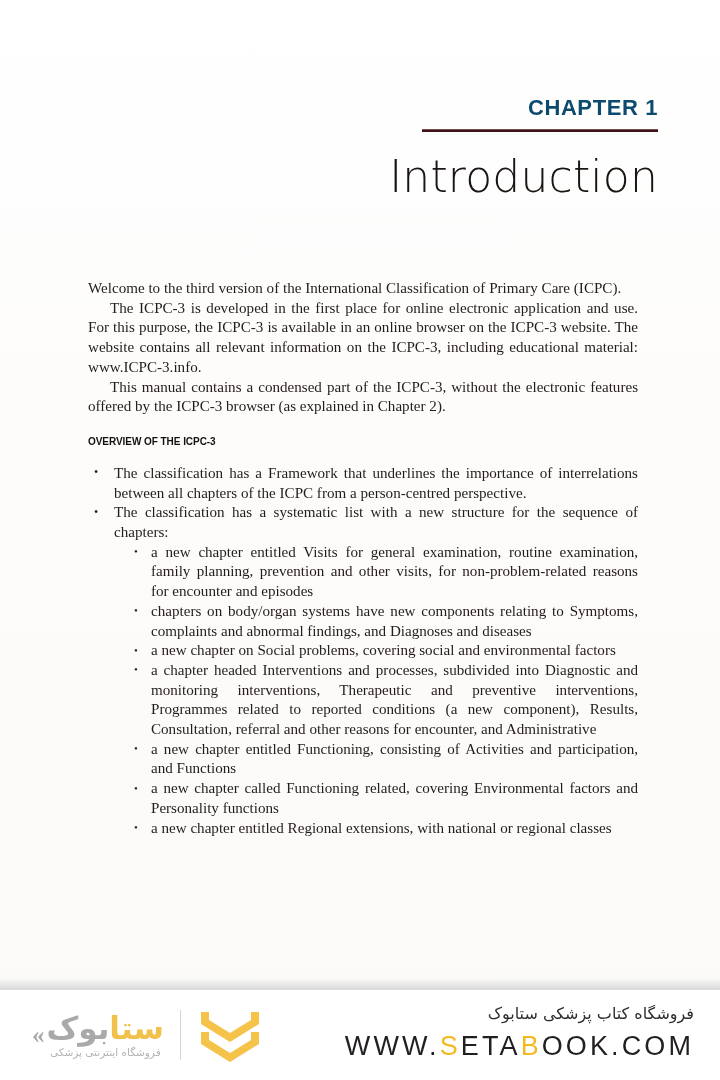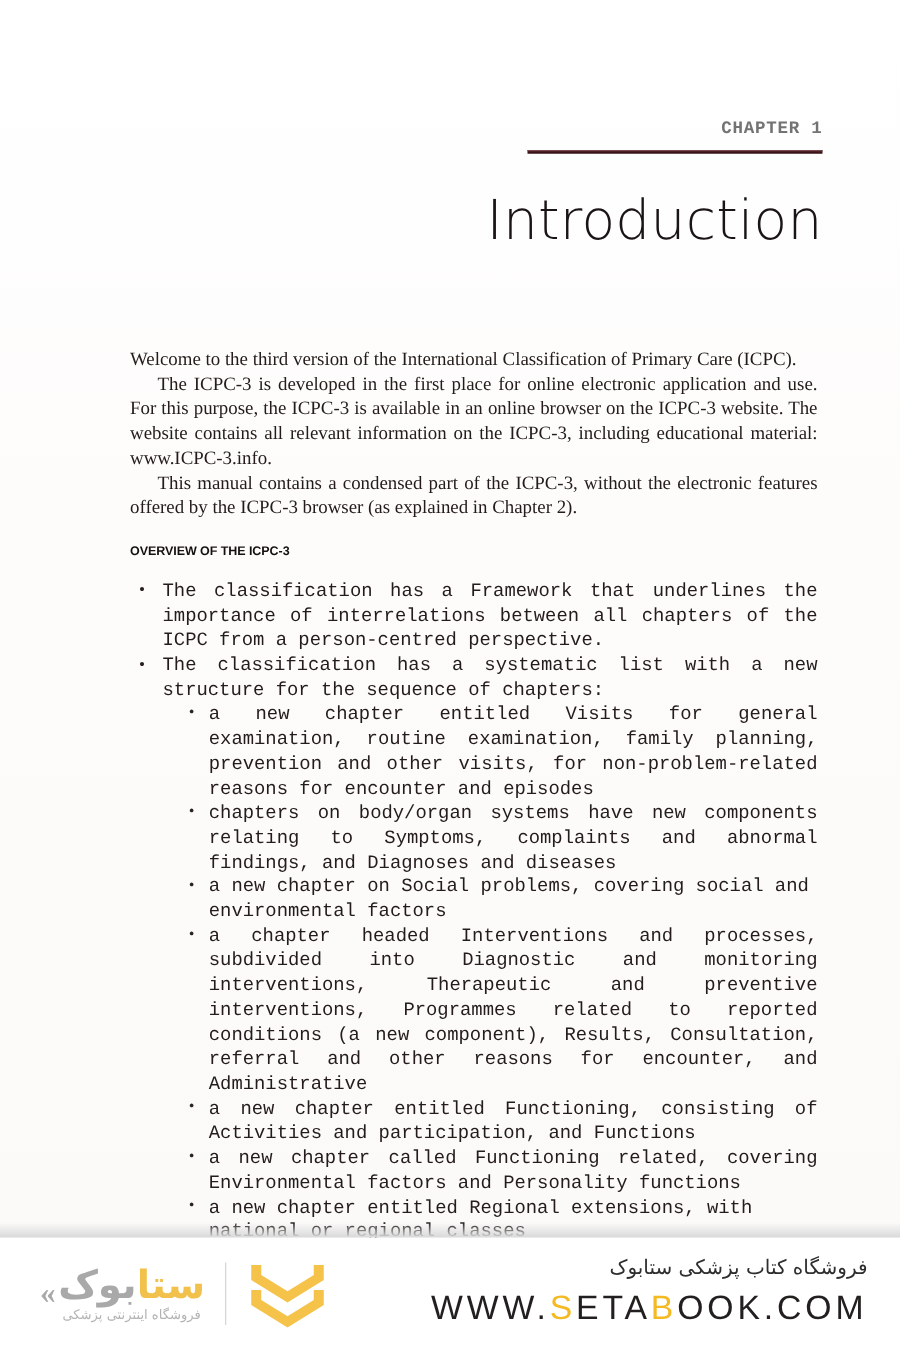--- a/index.html
+++ b/index.html
@@ -29,25 +29,25 @@
 
   
   .chapter-block {
     position: absolute;
     right: 62px;
     top: 96px;
     text-align: right;
     width: 340px;
   }
   .chapter-label {
-    font-family: Liberation Mono, monospace;
+    font-family: Liberation Sans, sans-serif;
     font-weight: bold;
-    font-size: 14px;
+    font-size: 22px;
     letter-spacing: 0.6px;
-    color: #737373;
+    color: #0c4a6e;
     line-height: 1.1;
   }
   .chapter-rule {
     margin-top: 9px;
     margin-left: auto;
     width: 236px;
     height: 3px;
     background: #3b1418;
     border-top: 1px solid #7a4a4e;
     box-sizing: border-box;
@@ -63,21 +63,21 @@
     font-weight: 300;
     font-size: 44px;
     letter-spacing: 0.2px;
     color: #1a1414;
     line-height: 1.12;
   }
 
   
   .body-col {
     position: absolute;
-    left: 104px;
+    left: 88px;
     top: 279px;
     width: 550px;
   }
 
   p.para {
     margin: 0;
     font-size: 15.1px;
     line-height: 19.7px;
     color: #241c1b;
     text-align: justify;
@@ -95,21 +95,20 @@
     font-size: 10px;
     letter-spacing: -0.05px;
     color: #14100f;
   }
 
   
   ul.lvl1 {
     list-style: none;
     margin: 17px 0 13px 0;
     padding: 0;
-    font-family: Liberation Mono, monospace;
   }
   ul.lvl1 > li {
     position: relative;
     padding-left: 26px;
     margin-bottom: 0px;
     font-size: 15.1px;
     line-height: 19.7px;
     color: #241c1b;
     text-align: justify;
   }

